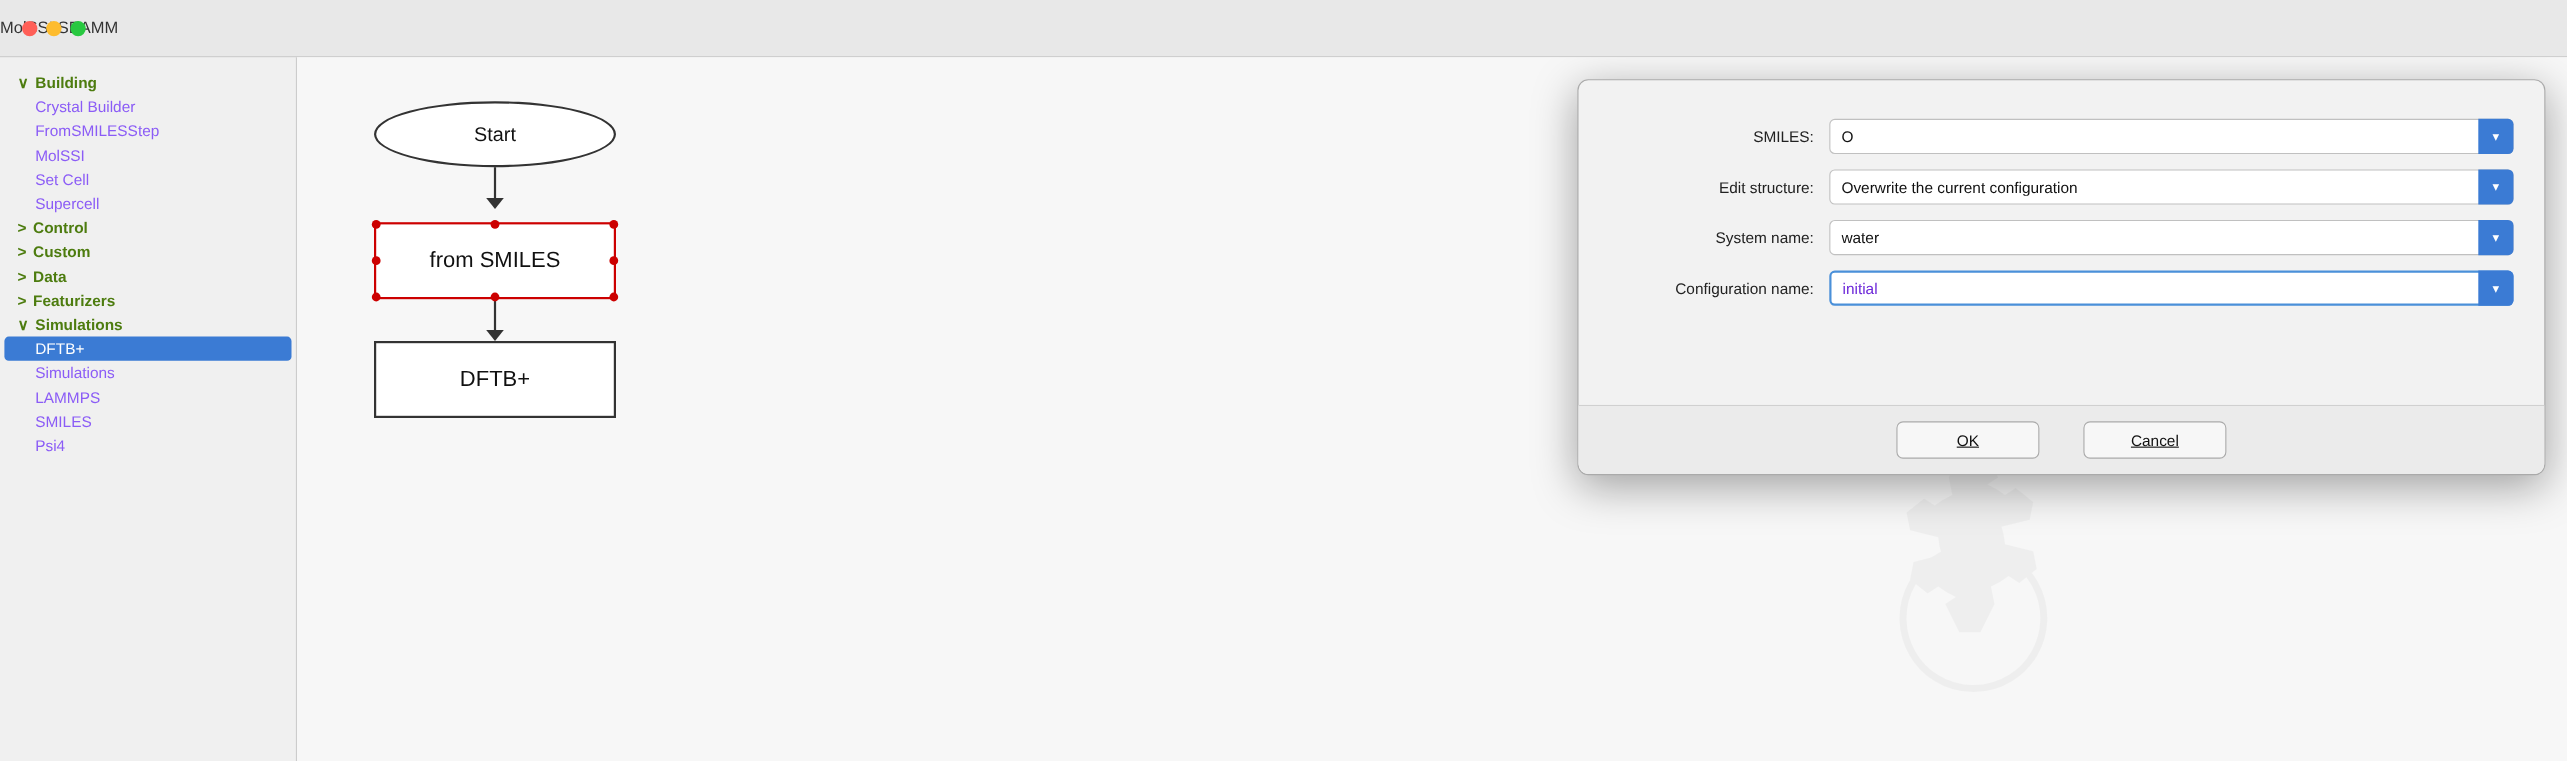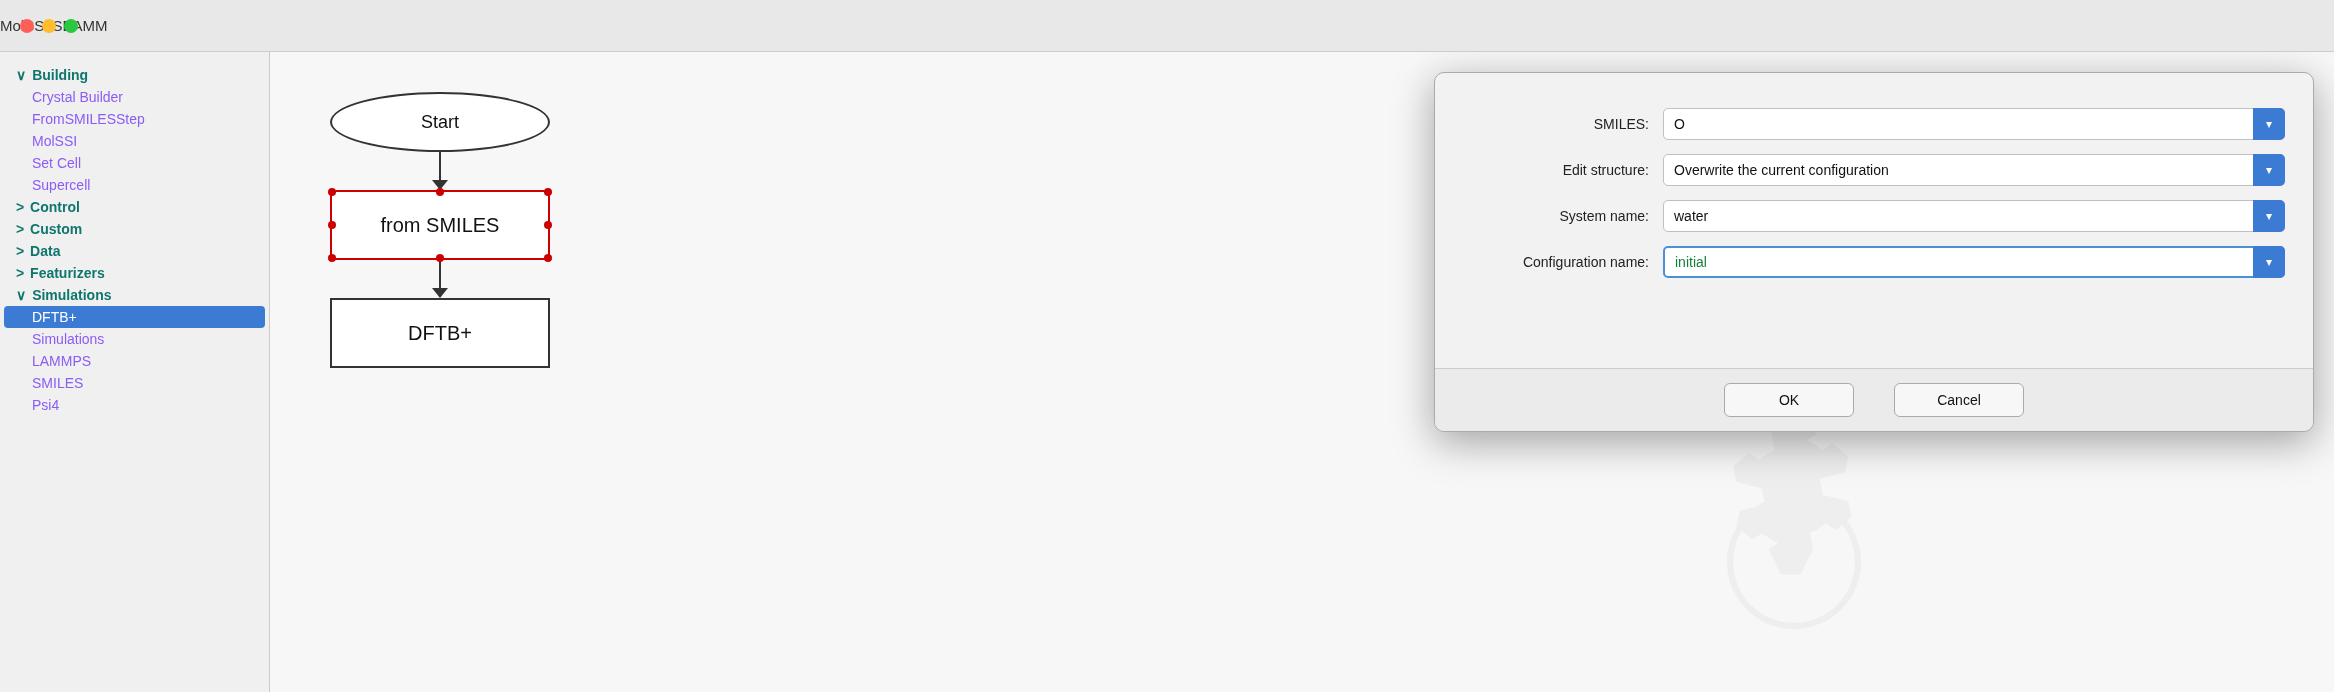--- a/index.html
+++ b/index.html
@@ -63,21 +63,21 @@
     }
     .sidebar-item {
       padding: 3px 16px 3px 16px;
       cursor: pointer;
       color: #8b5cf6;
       font-size: 14px;
       white-space: nowrap;
     }
     .sidebar-item.group {
       font-weight: 600;
-      color: #0f766e;
+      color: #4d7c0f;
     }
     .sidebar-item.child {
       padding-left: 32px;
       font-weight: 400;
     }
     .sidebar-item.selected {
       background: #3b7bd4;
       color: #fff;
       border-radius: 4px;
       margin: 0 4px;
@@ -103,21 +103,21 @@
       bottom: -30px;
       width: 320px;
       height: 320px;
       opacity: 0.07;
     }
 
     
     .flowchart {
       position: absolute;
       top: 40px;
-      left: 60px;
+      left: 70px;
     }
     .fc-node {
       display: flex;
       align-items: center;
       justify-content: center;
       font-size: 18px;
       font-weight: 400;
       color: #111;
     }
     .fc-start {
@@ -248,21 +248,21 @@
       cursor: pointer;
     }
     .form-input {
       width: 100%;
       height: 32px;
       border: 2px solid #4a90d9;
       border-radius: 5px;
       background: #fff;
       font-size: 14px;
       padding: 0 34px 0 10px;
-      color: #15803d;
+      color: #6d28d9;
       outline: none;
     }
     .select-arrow {
       position: absolute;
       right: 0;
       top: 0;
       height: 32px;
       width: 32px;
       background: #3b7bd4;
       border-radius: 0 5px 5px 0;
@@ -287,20 +287,21 @@
     }
     .footer-btn {
       width: 130px;
       height: 34px;
       border: 1px solid #aaa;
       border-radius: 6px;
       background: #f7f7f7;
       font-size: 14px;
       cursor: pointer;
       color: #111;
+      text-decoration: underline;
     }
   </style>
 </head>
 <body>
 
 <div class="titlebar">
   <div class="window-controls">
     <button class="wc-btn wc-close"></button>
     <button class="wc-btn wc-min"></button>
     <button class="wc-btn wc-max"></button>
@@ -378,21 +379,21 @@
 
     <div class="flowchart">
 
       <div style="display:flex; flex-direction:column; align-items:center;">
         <div class="fc-node fc-start">
           <span>Start</span>
         </div>
         <div class="arrow-line"></div>
         <div class="arrow-down"></div>
 
-        <div class="fc-node fc-rect" style="margin-top:0;">
+        <div class="fc-node fc-rect" style="margin-top:12px;">
 
           <div class="fc-dot" style="top:-4px; left:-4px;"></div>
           <div class="fc-dot" style="top:-4px; right:-4px;"></div>
           <div class="fc-dot" style="bottom:-4px; left:-4px;"></div>
           <div class="fc-dot" style="bottom:-4px; right:-4px;"></div>
 
           <div class="fc-dot" style="top:-4px; left:50%; transform:translateX(-50%);"></div>
           <div class="fc-dot" style="bottom:-4px; left:50%; transform:translateX(-50%);"></div>
           <div class="fc-dot" style="left:-4px; top:50%; transform:translateY(-50%);"></div>
           <div class="fc-dot" style="right:-4px; top:50%; transform:translateY(-50%);"></div>

